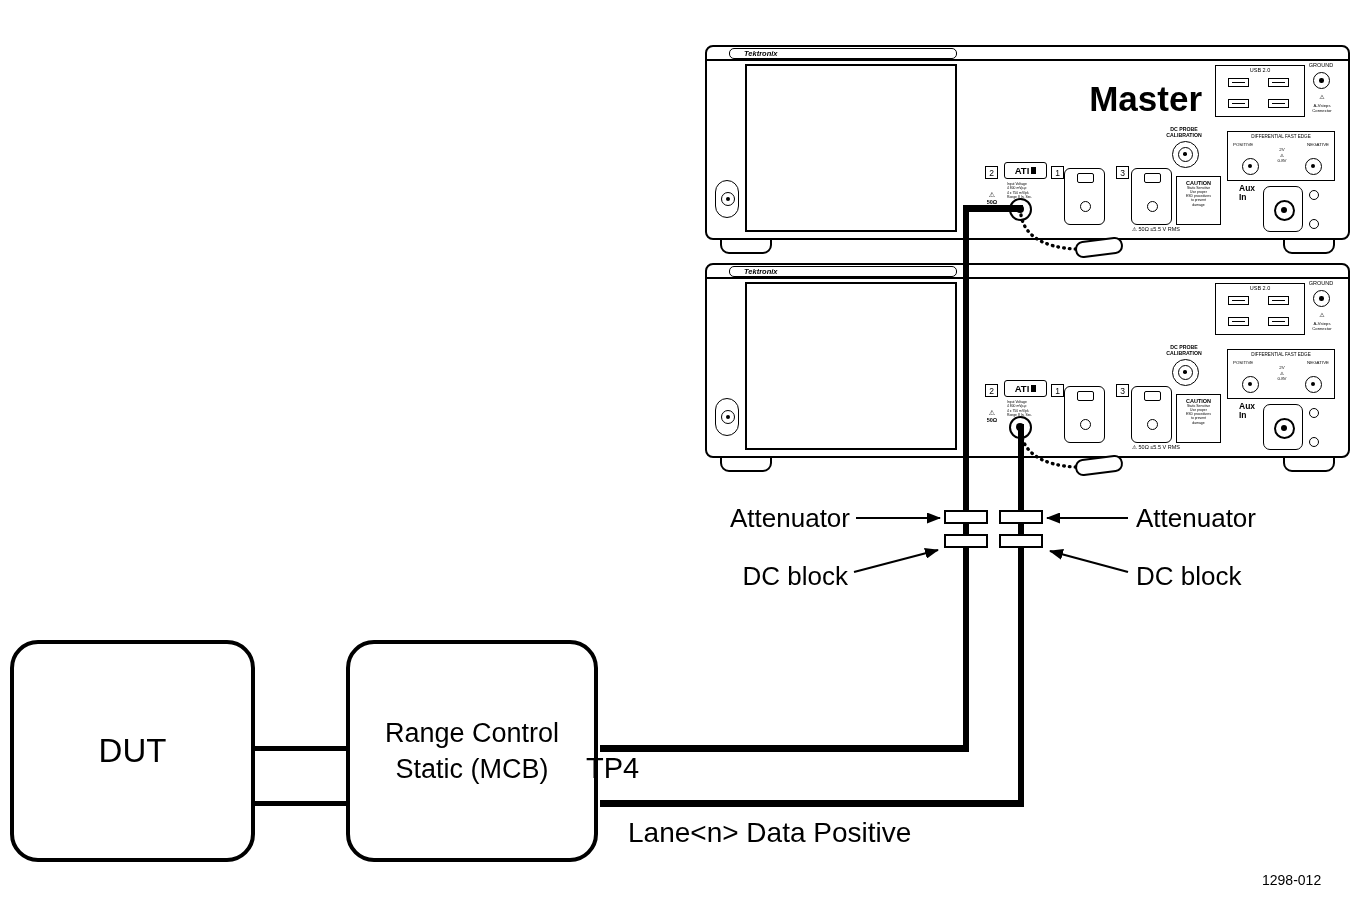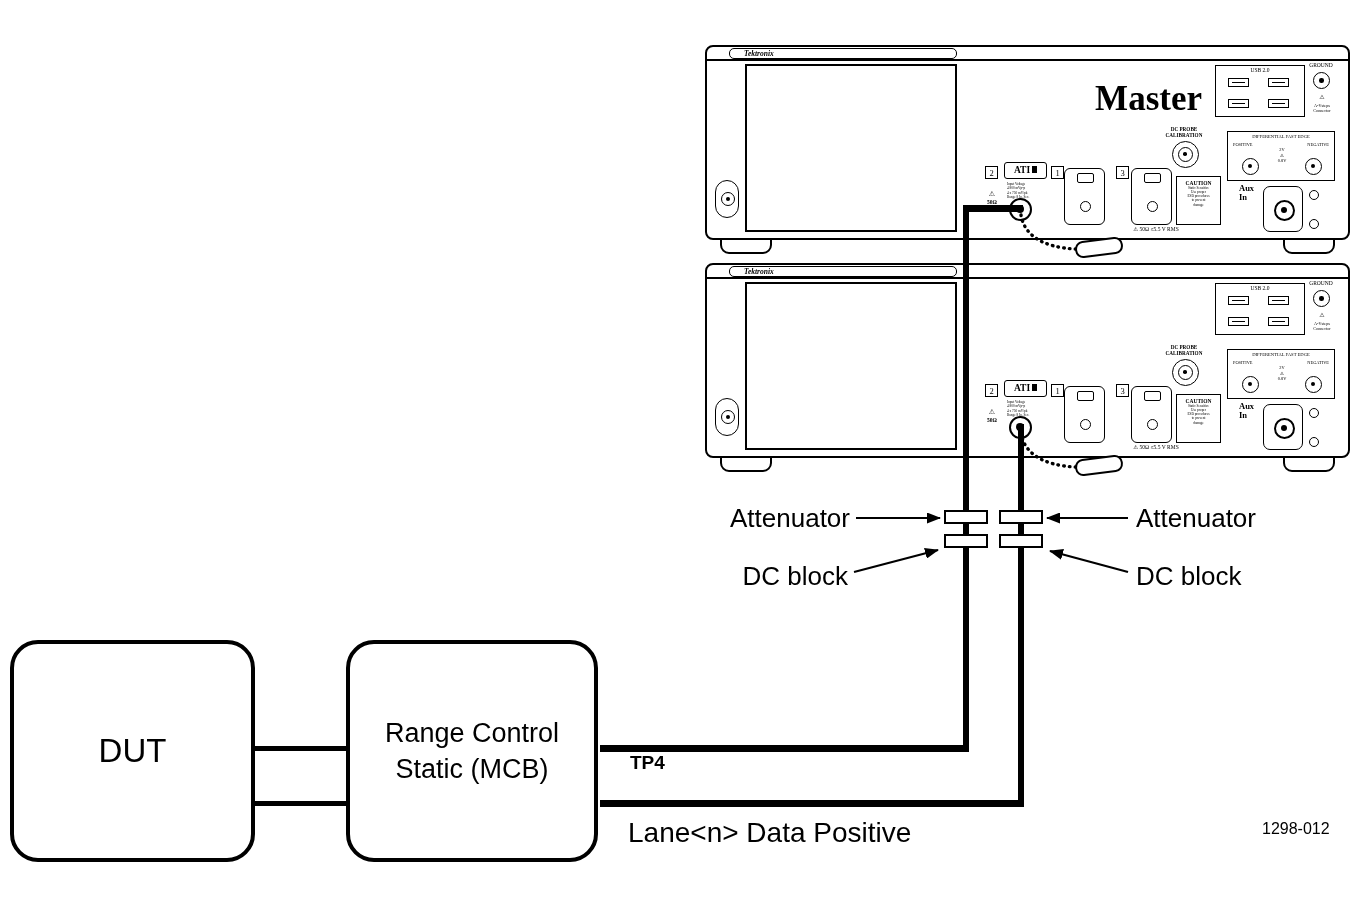--- a/index.html
+++ b/index.html
@@ -1,21 +1,21 @@
 <!DOCTYPE html>
 <html><head>
 <meta charset="utf-8">
 <style>
   * { margin:0; padding:0; box-sizing:border-box; }
   body { background:#fff; font-family:"Liberation Sans", sans-serif; }
   #canvas { position:relative; width:1364px; height:906px; background:#fff; overflow:hidden; }
 
   
   .scope { position:absolute; left:705px; width:645px; height:195px; background:#fff;
-           border:2.5px solid #000; border-radius:8px; z-index:1;font-family:Liberation Serif, serif; }
+           border:2.5px solid #000; border-radius:8px; z-index:1; }
   #scope-master { top:45px; } #scope-extension { top:263px; }
   .scope > * { position:absolute; }
 
   .sc-topline { left:0; top:12px; width:100%; height:1.5px; background:#000; }
   .sc-logo { left:22px; top:1px; width:228px; height:11px; border:1.2px solid #000; border-radius:5px;
              font-size:7.5px; font-weight:bold; font-style:italic; line-height:9px; padding-left:14px; }
   .sc-screen { left:38px; top:17px; width:212px; height:168px; border:2.6px solid #000; background:#fff; }
   .sc-power { left:8px; top:133px; width:24px; height:38px; border:1.5px solid #000; border-radius:12px; }
   .sc-power::before { content:""; position:absolute; left:4.5px; top:11px; width:12px; height:12px;
                       border:1.5px solid #000; border-radius:50%; }
@@ -109,23 +109,23 @@
   #att-l { left:944px; top:510px; } #att-r { left:999px; top:510px; }
   #dcb-l { left:944px; top:534px; } #dcb-r { left:999px; top:534px; }
 
   
   .dlabel { position:absolute; font-size:26px; color:#000; z-index:4; white-space:nowrap; }
   #lbl-att-l { left:700px; top:503px; width:150px; text-align:right; }
   #lbl-att-r { left:1136px; top:503px; }
   #lbl-dcb-l { left:718px; top:561px; width:130px; text-align:right; }
   #lbl-dcb-r { left:1136px; top:561px; }
   #lbl-lane-neg { left:628px; top:686px; font-size:28px; }
-  #lbl-tp4      { left:630px; top:752px; font-size:19px; font-weight:bold; }
+  #lbl-tp4      { left:586px; top:752px; font-size:29px; font-weight:normal; }
   #lbl-lane-pos { left:628px; top:817px; font-size:28px; }
-  #fig-code { position:absolute; left:1262px; top:820px; font-size:16px; z-index:4; }
+  #fig-code { position:absolute; left:1262px; top:872px; font-size:14px; z-index:4; }
 
   
   .node { position:absolute; border:4px solid #000; border-radius:28px; background:#fff;
           display:flex; flex-direction:column; align-items:center; justify-content:center;
           text-align:center; z-index:1; }
   #dut { left:10px; top:640px; width:245px; height:222px; font-size:33px; }
   #mcb { left:346px; top:640px; width:252px; height:222px; font-size:27px; line-height:36px; }
 
   #arrows { position:absolute; left:0; top:0; z-index:4; pointer-events:none; }
 </style>

